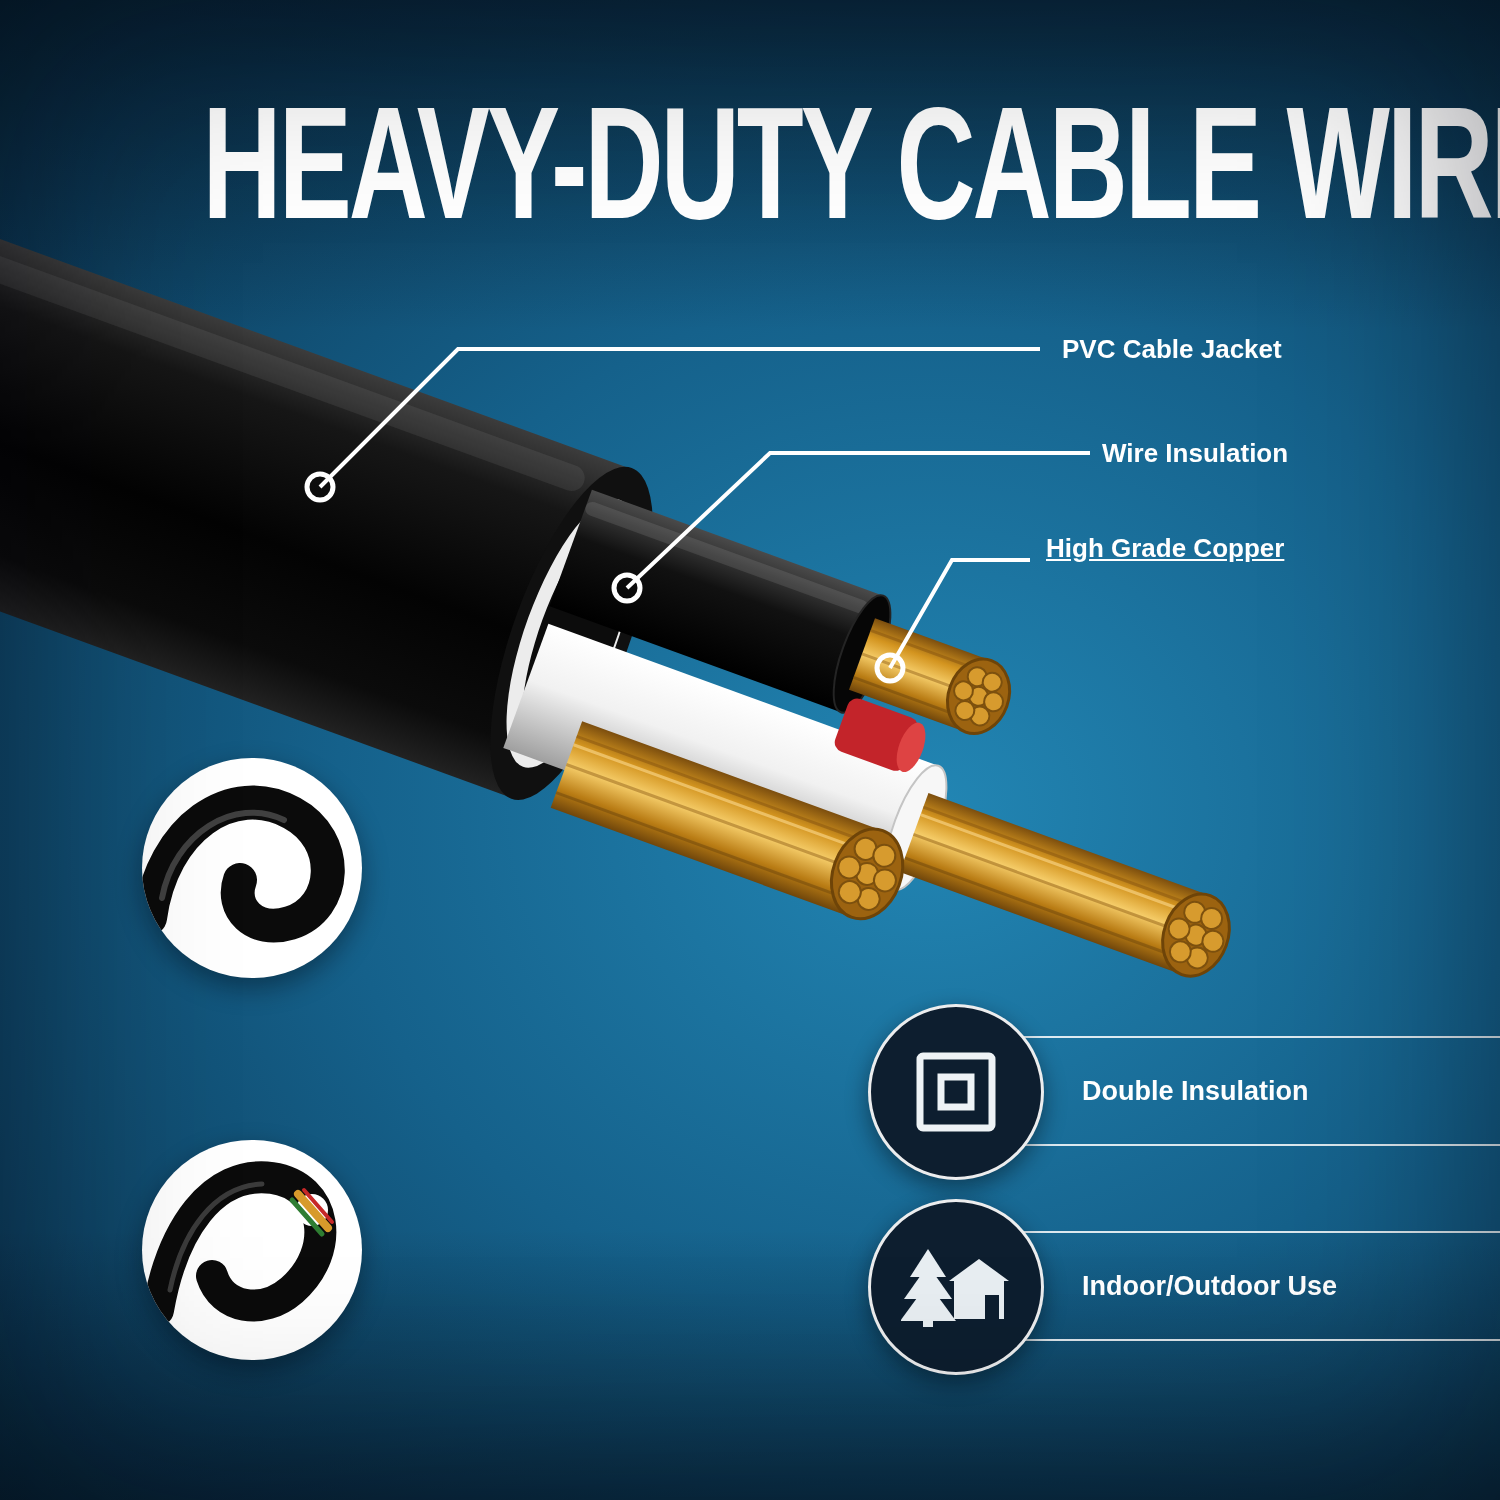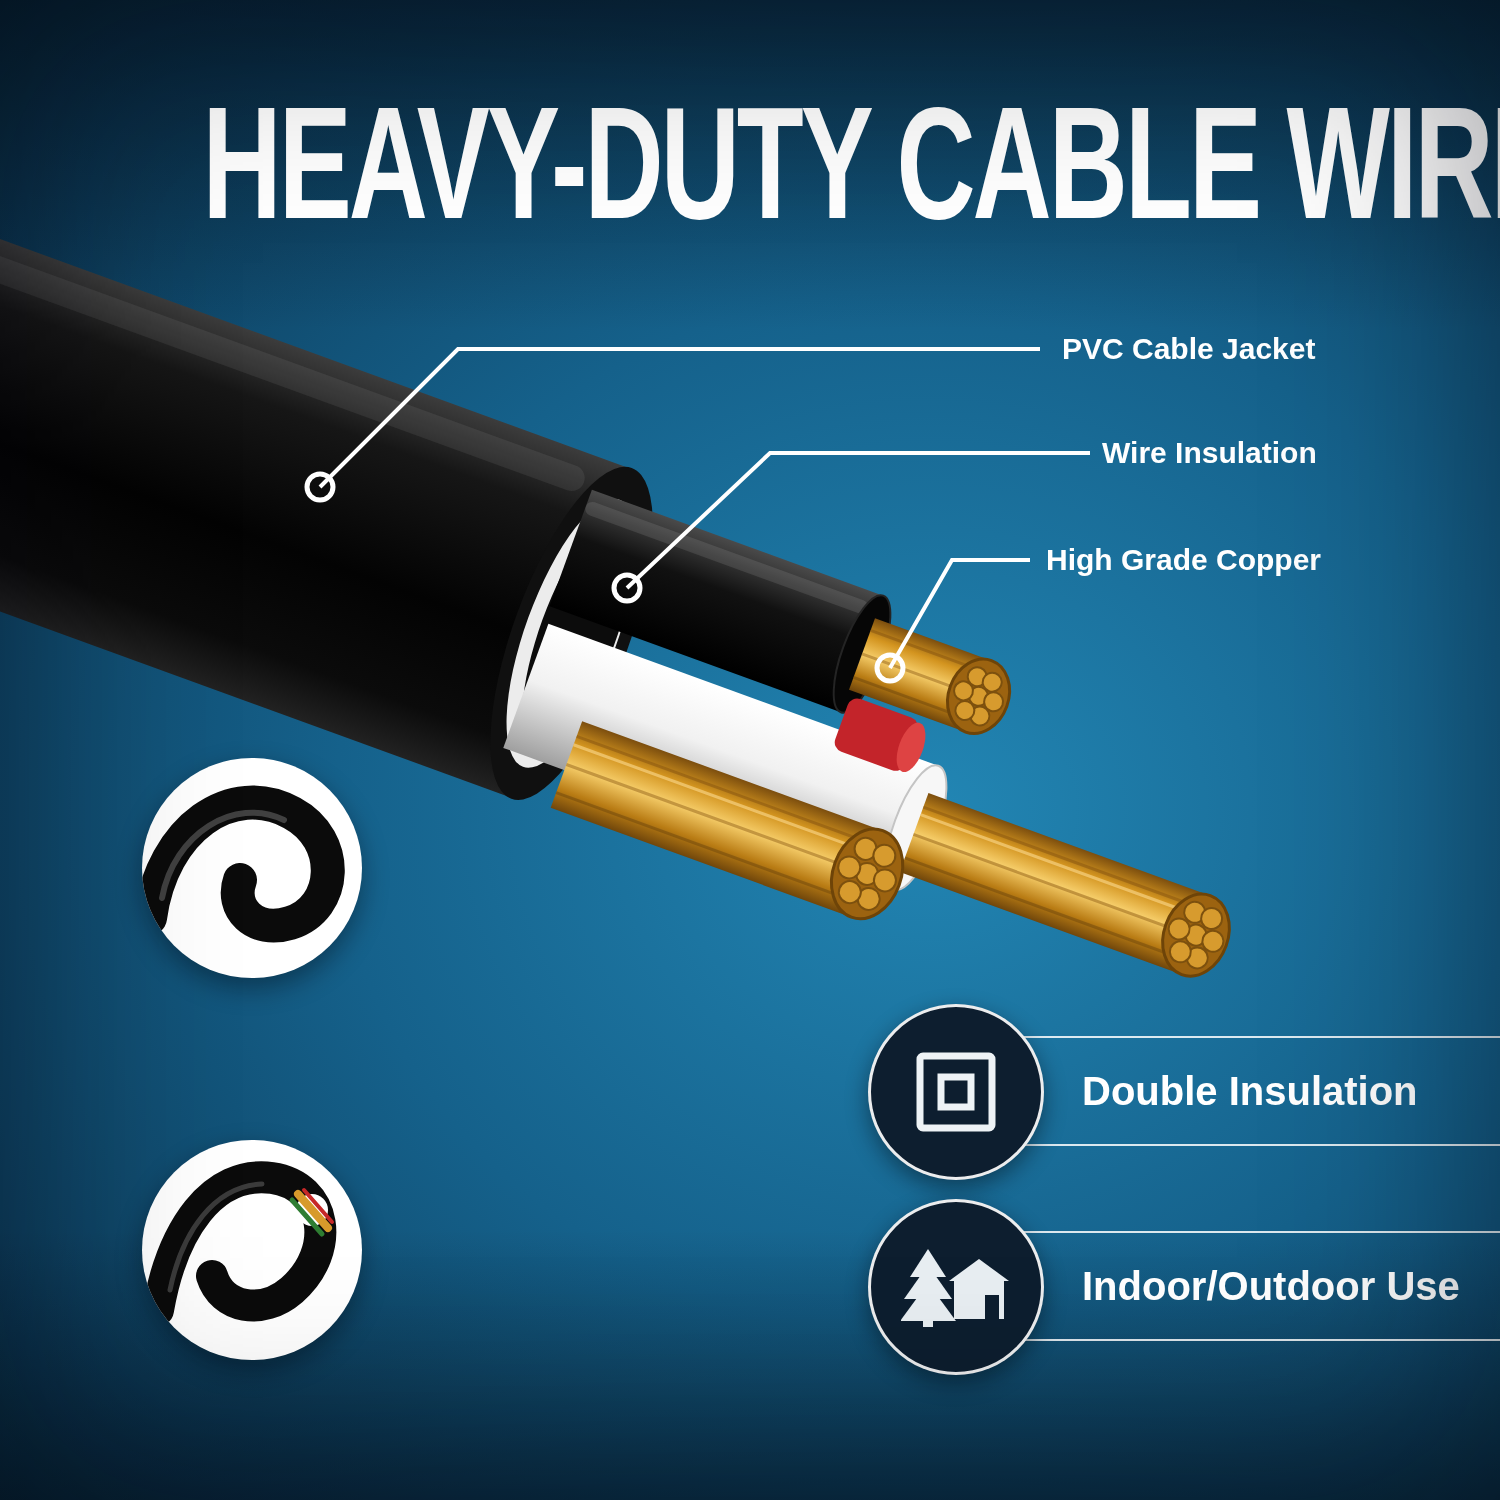--- a/index.html
+++ b/index.html
@@ -16,25 +16,25 @@
   .title{
     position:absolute;top:88px;left:0;width:100%;margin:0;
     text-align:center;color:#fff;font-size:150px;line-height:150px;font-weight:700;
     letter-spacing:-4px;white-space:nowrap;
     transform:scale(0.73,1.06);transform-origin:50% 50%;
   }
 
   .art{position:absolute;left:0;top:0;width:1500px;height:1500px;}
 
   .callout{
-    position:absolute;color:#fff;font-weight:700;font-size:30px;line-height:46px;white-space:nowrap;
+    position:absolute;color:#fff;font-weight:700;font-size:26px;line-height:46px;white-space:nowrap;
   }
   .callout-1{left:1062px;top:326px;}
   .callout-2{left:1102px;top:430px;}
-  .callout-3{left:1046px;top:537px;}
+  .callout-3{left:1046px;top:525px;text-decoration:underline;}
 
   .compare-circle{
     position:absolute;width:220px;height:220px;border-radius:50%;
     background:#fff;overflow:hidden;box-shadow:0 10px 26px rgba(0,8,16,.4);
   }
   .circle-ours{left:142px;top:758px;}
   .circle-others{left:142px;top:1140px;}
   .compare-label{
     position:absolute;width:220px;text-align:center;color:#fff;
     font-size:42px;font-weight:700;letter-spacing:1px;
@@ -44,21 +44,21 @@
 
   .pill{
     position:absolute;left:950px;width:550px;height:110px;
     border:2px solid rgba(255,255,255,.85);border-right:none;
     border-radius:60px 0 0 60px;box-sizing:border-box;
     display:flex;align-items:center;
   }
   .pill-1{top:1036px;}
   .pill-2{top:1231px;text-align:center;}
   .pill .feature-text{
-    color:#fff;font-size:40px;font-weight:700;padding-left:130px;white-space:nowrap;
+    color:#fff;font-size:27px;font-weight:700;padding-left:130px;white-space:nowrap;
   }
   .badge-circle{
     position:absolute;width:176px;height:176px;border-radius:50%;
     background:#0d1e2f;border:3px solid rgba(255,255,255,.92);box-sizing:border-box;
     display:flex;align-items:center;justify-content:center;
     box-shadow:0 8px 22px rgba(0,8,16,.45);
   }
   .badge-1{left:868px;top:1004px;}
   .badge-2{left:868px;top:1199px;}
 </style>

